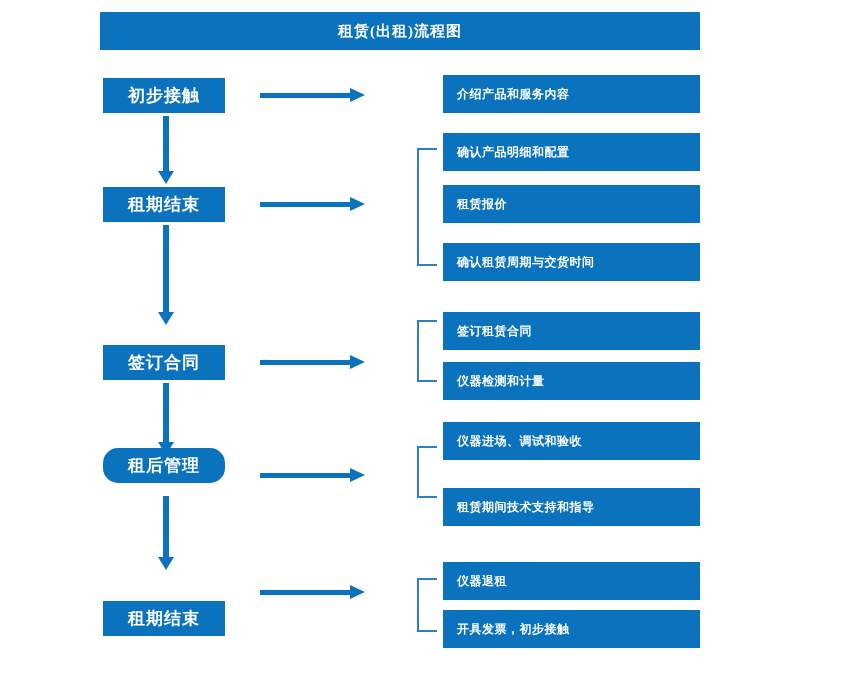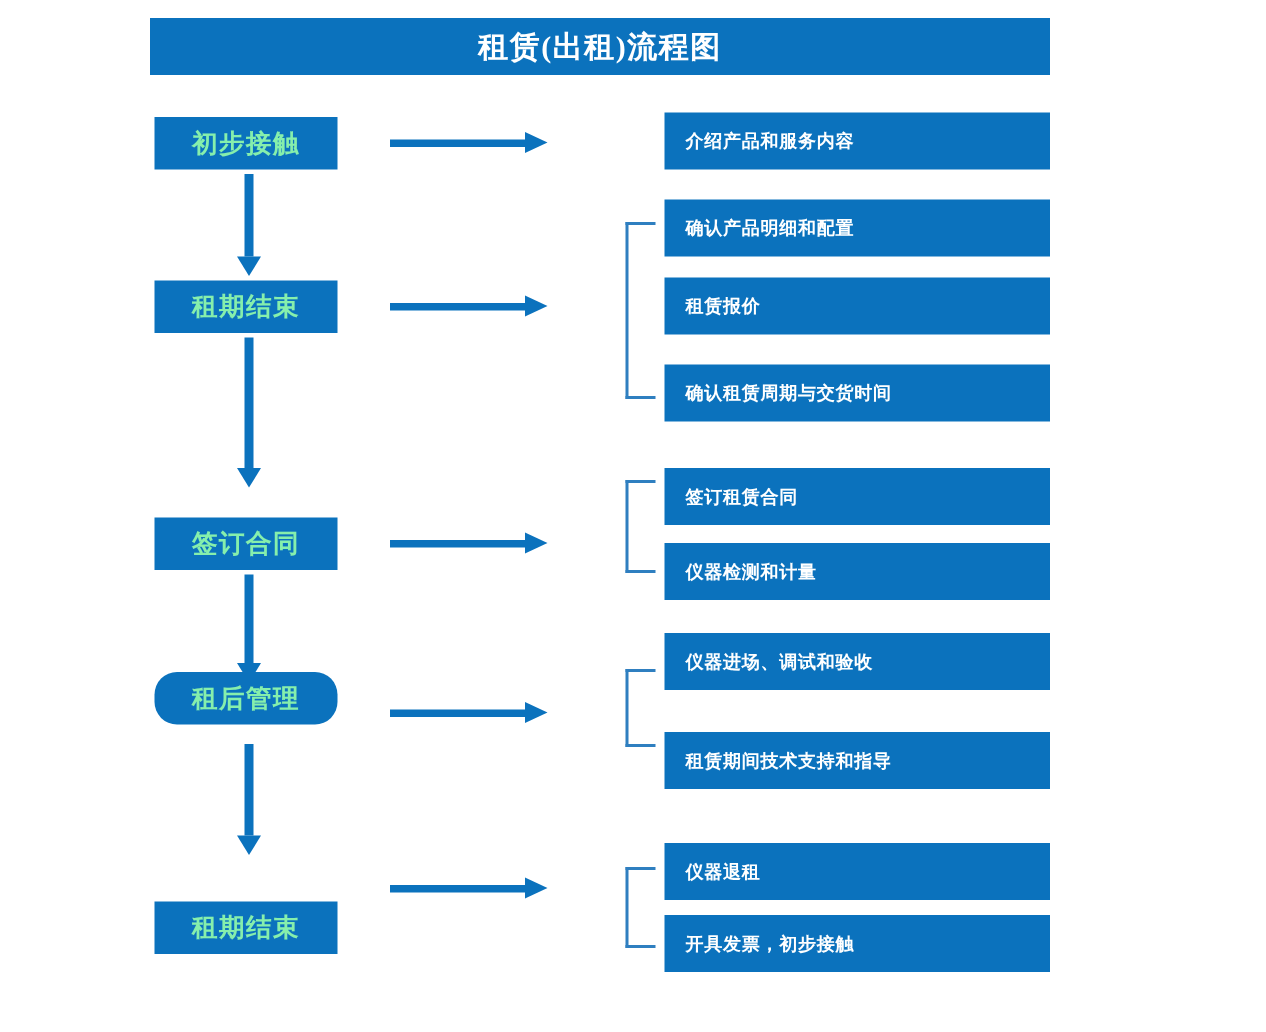--- a/index.html
+++ b/index.html
@@ -24,33 +24,33 @@
     position: absolute;
     left: 100px;
     top: 12px;
     width: 600px;
     height: 38px;
     background: #0b72bd;
     color: #ffffff;
     display: flex;
     align-items: center;
     justify-content: center;
-    font-size: 20px;
+    font-size: 15px;
     font-weight: bold;
     letter-spacing: 1px;
   }
 
   
   .stage-box {
     position: absolute;
     left: 103px;
     width: 122px;
     height: 35px;
     background: #0b72bd;
-    color: #86efac;
+    color: #ffffff;
     display: flex;
     align-items: center;
     justify-content: center;
     font-size: 17px;
     font-weight: bold;
     letter-spacing: 1px;
   }
 
   
   .detail-box {

